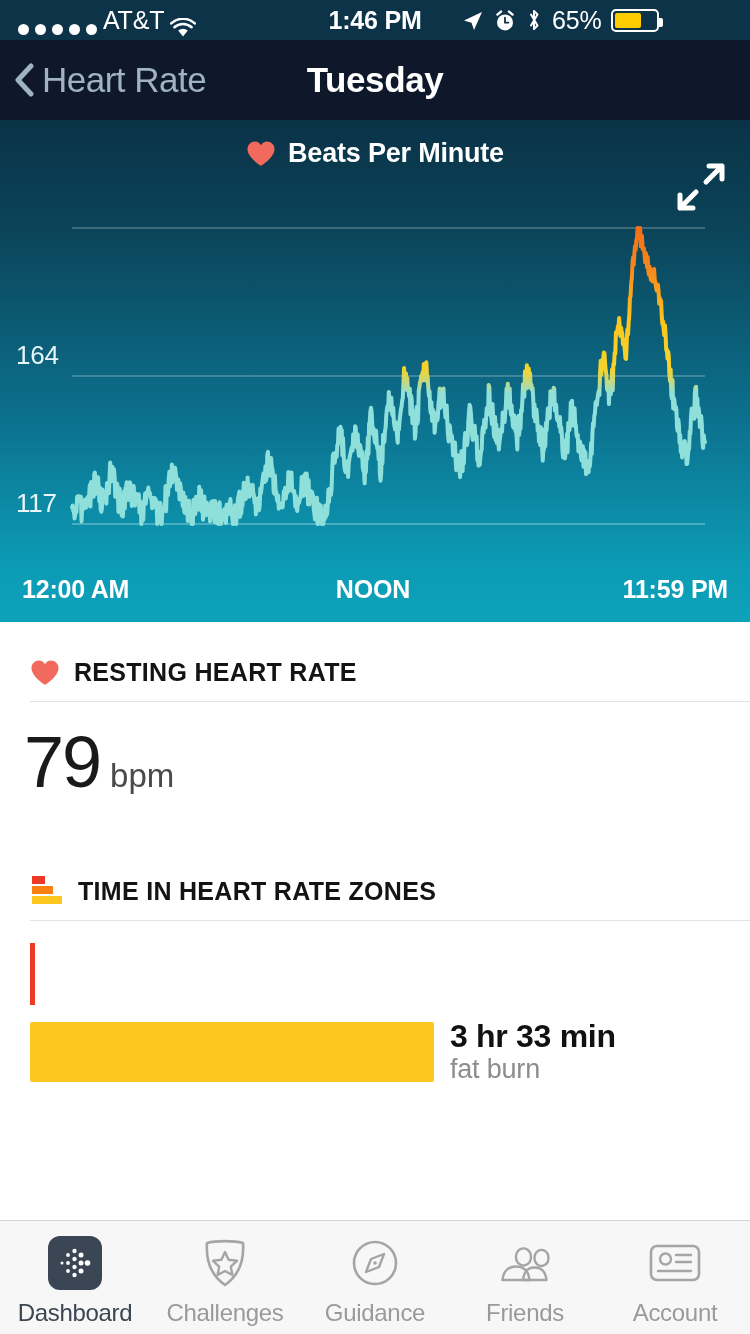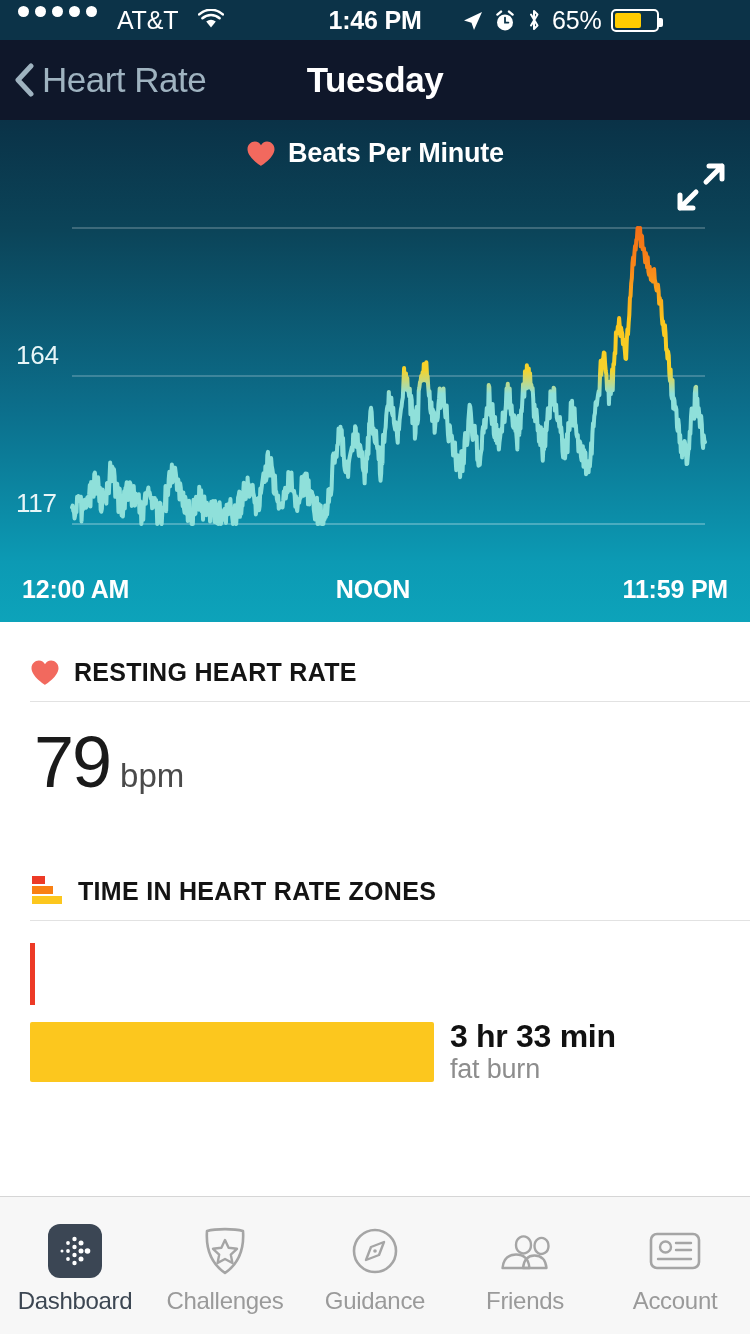--- a/index.html
+++ b/index.html
@@ -25,21 +25,21 @@
     height: 40px;
     background: #0c3348;
     color: #ffffff;
     display: flex;
     align-items: center;
     padding: 0 18px;
     font-size: 25px;
     letter-spacing: -0.2px;
     flex: 0 0 auto;
   }
-  .sb-left { display: flex; align-items: flex-start; gap: 20px; width: 270px; }
+  .sb-left { display: flex; align-items: flex-end; gap: 6px; width: 270px; }
   .sb-center { flex: 1; text-align: center; font-weight: 600; font-size: 25px; }
   .sb-right { display: flex; align-items: center; gap: 10px; width: 270px; }
 
   .signal-dots { display: flex; gap: 6px; align-items: center; }
   .signal-dots i {
     width: 11px; height: 11px; border-radius: 50%;
     background: #ffffff; display: block;
   }
   .carrier { font-size: 25px; font-weight: 500; }
 
@@ -133,21 +133,21 @@
     padding: 36px 30px 14px 30px;
   }
   .section-title {
     font-size: 25px; font-weight: 700; color: #141414;
     letter-spacing: 0.3px;
   }
   .divider { height: 1px; background: #e2e2e2; margin-left: 30px; }
 
   .rhr-value-row {
     display: flex; align-items: baseline; gap: 10px;
-    padding: 26px 30px 0 34px;
+    padding: 26px 30px 0 24px;
   }
   .rhr-number {
     font-size: 72px; font-weight: 300; color: #1a1a1a; letter-spacing: -2px;
     line-height: 0.95;
   }
   .rhr-unit { font-size: 33px; font-weight: 300; color: #4a4a4a; }
 
   .zones-icon { width: 34px; height: 32px; }
 
   .zones-list { padding: 22px 0 0 30px; }
@@ -166,21 +166,21 @@
     font-size: 32px; font-weight: 700; color: #111111; letter-spacing: -0.3px;
     line-height: 1.12;
   }
   .zone-name {
     font-size: 27px; font-weight: 400; color: #8d8d8d; letter-spacing: -0.2px;
     line-height: 1.1;
   }
 
   
   .tab-bar {
-    height: 138px; background: #f7f7f7; border-top: 1px solid #d6d6d6;
+    height: 114px; background: #f7f7f7; border-top: 1px solid #d6d6d6;
     display: flex; flex: 0 0 auto;
   }
   .tab {
     flex: 1; display: flex; flex-direction: column;
     align-items: center; justify-content: center; gap: 8px;
     cursor: pointer; padding-top: 6px;
   }
   .tab-icon { width: 56px; height: 56px; display: flex; align-items: center; justify-content: center; }
   .tab-label { font-size: 24px; color: #9a9a9a; letter-spacing: -0.3px; }
   .tab.active .tab-label { color: #3c4652; }

